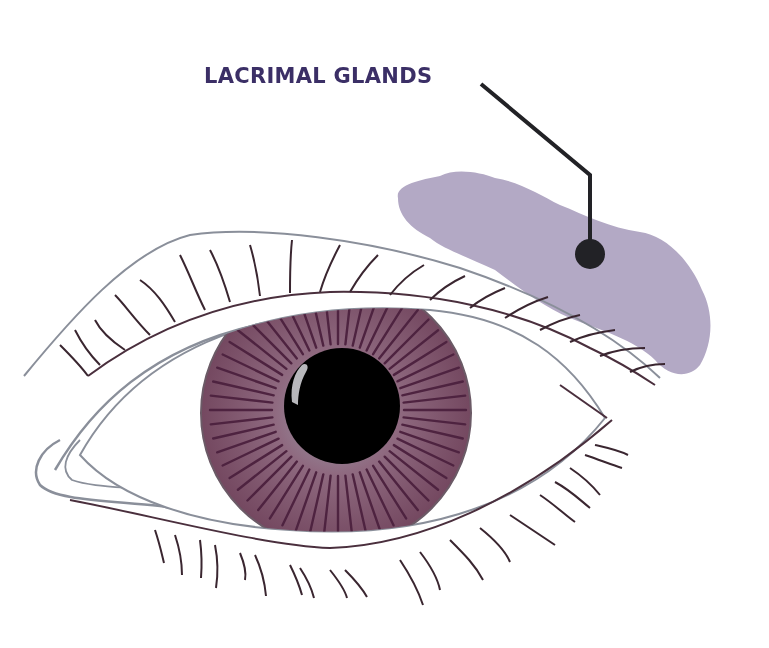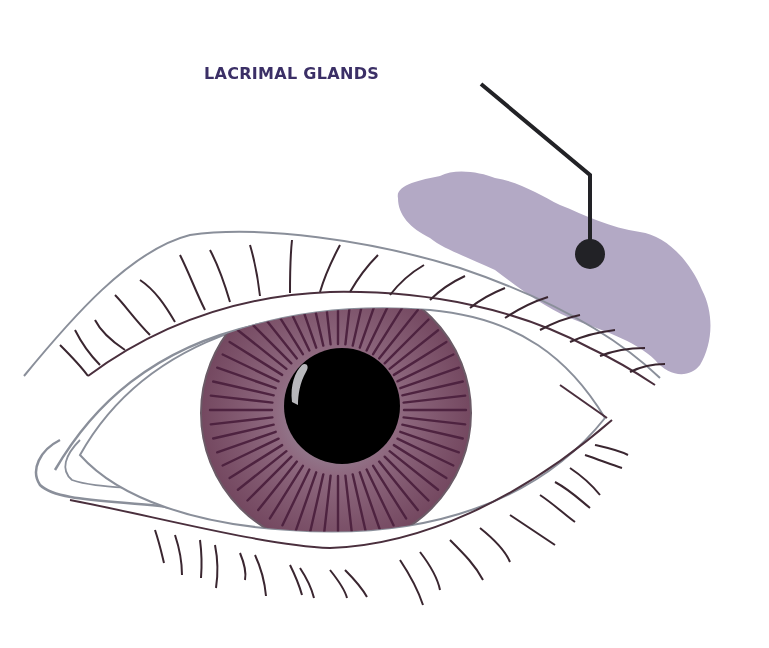--- a/index.html
+++ b/index.html
@@ -1,19 +1,19 @@
 <!DOCTYPE html>
 <html><head>
 <meta charset="utf-8">
 <style>
   html, body { margin:0; padding:0; background:#ffffff; }
   .canvas { position:relative; width:769px; height:648px; overflow:hidden; background:#ffffff; }
   .label {
     position:absolute; left:204px; top:64px;
-    font-family:"DejaVu Sans", sans-serif; font-weight:bold; font-size:16px;
+    font-family:"DejaVu Sans", sans-serif; font-weight:bold; font-size:21px;
     letter-spacing:0.3px; color:#3b2f66; white-space:nowrap;
   }
   svg { position:absolute; left:0; top:0; }
 </style>
 </head>
 <body>
 
 <div class="canvas">
 
   <svg width="769" height="648" viewBox="0 0 769 648">

